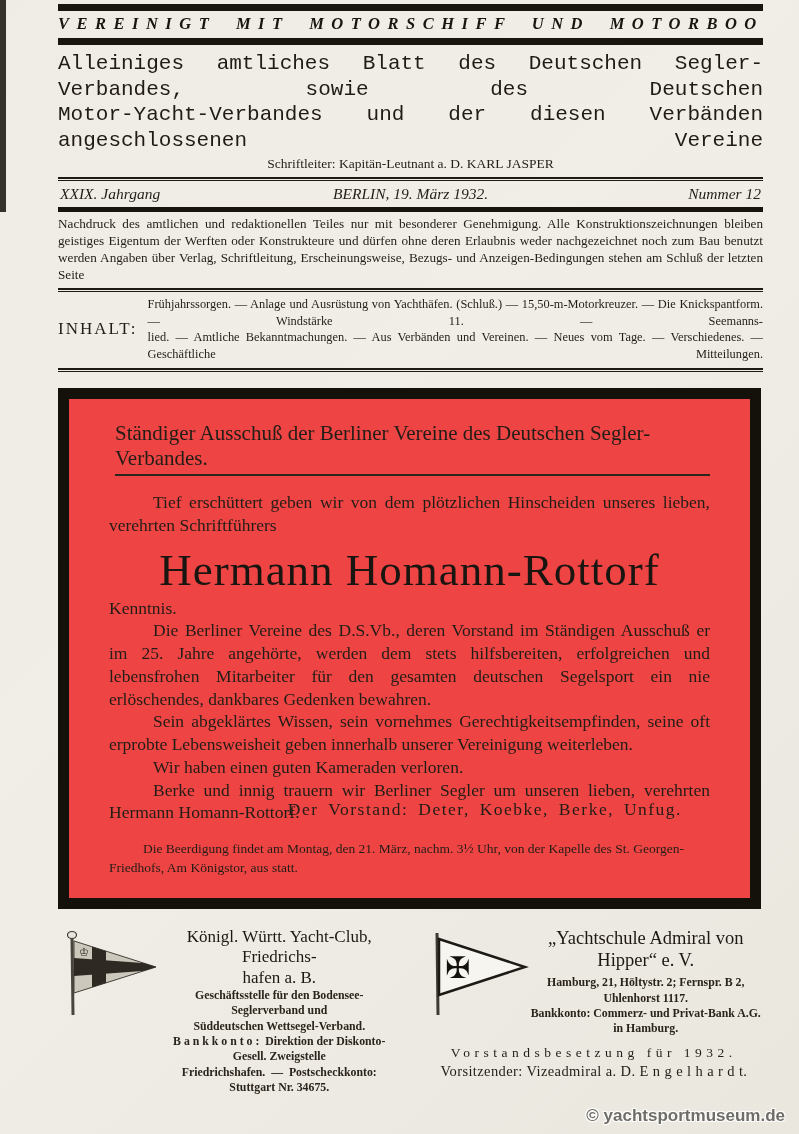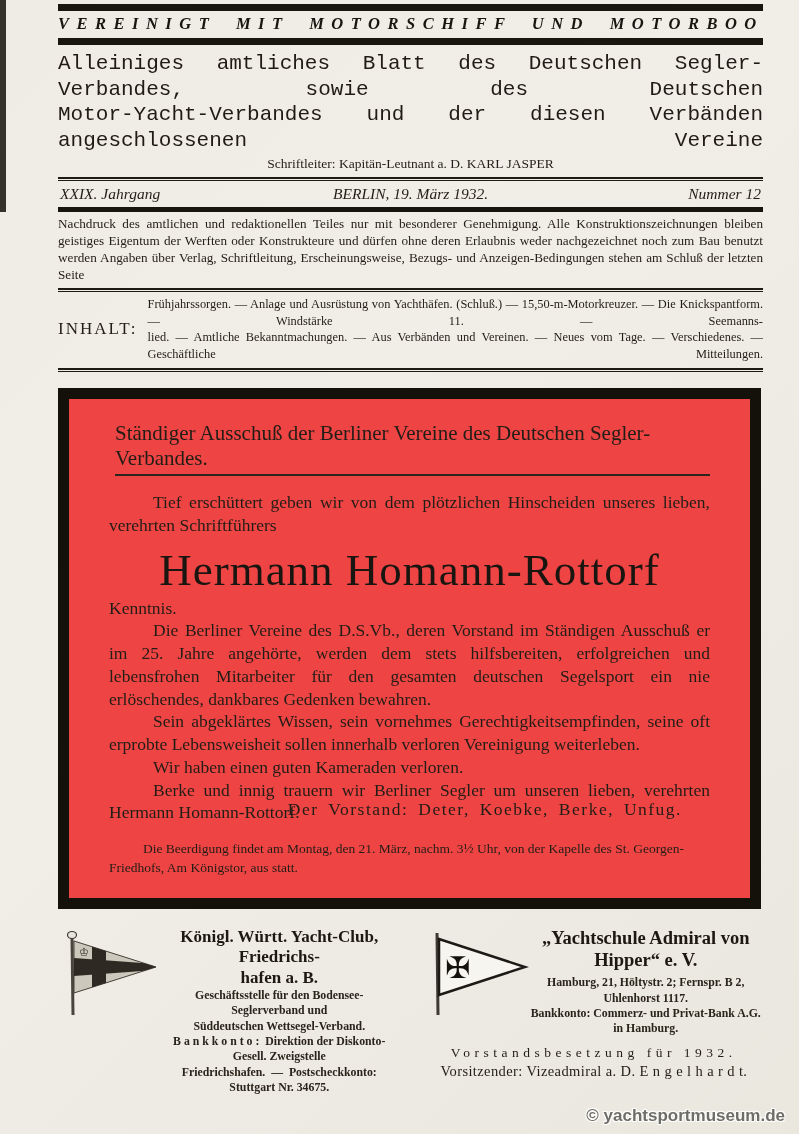--- a/index.html
+++ b/index.html
@@ -73,21 +73,21 @@
   .oname { font-size: 45px; text-align: center; margin: 8px 0 2px; letter-spacing: 1px; color:#191510; }
   .kenntnis { font-size: 17.5px; }
   .signature { font-size: 17.5px; letter-spacing: 1.5px; word-spacing: 4px; text-align: right; padding-right: 28px; margin-top: -25px; }
   .funeral { font-size: 13.5px; line-height: 1.4; margin-top: 20px; text-indent: 34px; }
 
   
   .clubs { display: grid; grid-template-columns: 1fr 1fr; column-gap: 28px; margin-top: 4px; }
   .club-top { display: flex; align-items: flex-start; }
   .pennant { flex: 0 0 104px; }
   .club-titleblock { flex: 1; }
-  .club-title { font-weight: bold; font-size: 17px; text-align: center; line-height: 1.2; color:#1d1811; }
+  .club-title { font-weight: normal; font-size: 17px; text-align: center; line-height: 1.2; color:#1d1811; }
   .club-title.big { font-size: 18.5px; }
   .club-detail { font-weight: bold; font-size: 11.8px; text-align: center; line-height: 1.3; white-space: pre-wrap; color:#2a241b; }
   .spaced-heading { font-size: 13.5px; letter-spacing: 4.5px; text-align: center; margin-top: 8px; white-space: nowrap; }
   .off-block { margin-top: 1px; }
   .off-block div { font-size: 14.5px; line-height: 1.32; letter-spacing: .4px; white-space: pre-wrap; } .pl18 { padding-left: 16px; }
 
   .watermark {
     position: absolute; right: 14px; bottom: 8px;
     font-family: "Liberation Sans", "DejaVu Sans", sans-serif;
     font-weight: bold; font-size: 17px; color: #6e6d6a;
@@ -130,21 +130,21 @@
     </div>
   </div>
   <div class="rule-double"></div>
 
   <section class="obituary-box">
     <div class="committee">Ständiger Ausschuß der Berliner Vereine des Deutschen Segler-Verbandes.</div>
     <p class="intro">Tief erschüttert geben wir von dem plötzlichen Hinscheiden unseres lieben, verehrten Schriftführers</p>
     <div class="oname">Hermann Homann-Rottorf</div>
     <div class="kenntnis">Kenntnis.</div>
     <p class="opara">Die Berliner Vereine des D.S.Vb., deren Vorstand im Ständigen Ausschuß er im 25. Jahre angehörte, werden dem stets hilfsbereiten, erfolgreichen und lebensfrohen Mitarbeiter für den gesamten deutschen Segelsport ein nie erlöschendes, dankbares Gedenken bewahren.</p>
-    <p class="opara">Sein abgeklärtes Wissen, sein vornehmes Gerechtigkeitsempfinden, seine oft erprobte Lebensweisheit sollen innerhalb verloren Vereinigung weiterleben.</p>
+    <p class="opara">Sein abgeklärtes Wissen, sein vornehmes Gerechtigkeitsempfinden, seine oft erprobte Lebensweisheit geben innerhalb unserer Vereinigung weiterleben.</p>
     <p class="opara">Wir haben einen guten Kameraden verloren.</p>
     <p class="opara">Berke und innig trauern wir Berliner Segler um unseren lieben, verehrten Hermann Homann-Rottorf.</p>
     <div class="signature">Der Vorstand:  Deter, Koebke, Berke, Unfug.</div>
     <p class="funeral">Die Beerdigung findet am Montag, den 21. März, nachm. 3½ Uhr, von der Kapelle des St. Georgen-Friedhofs, Am Königstor, aus statt.</p>
   </section>
 
   <div class="clubs">
 
     <div class="col">
 

